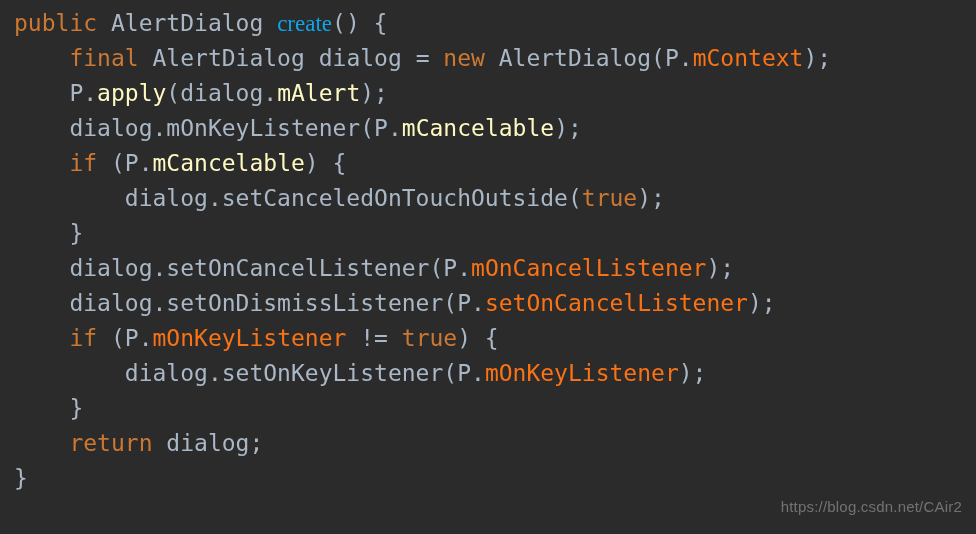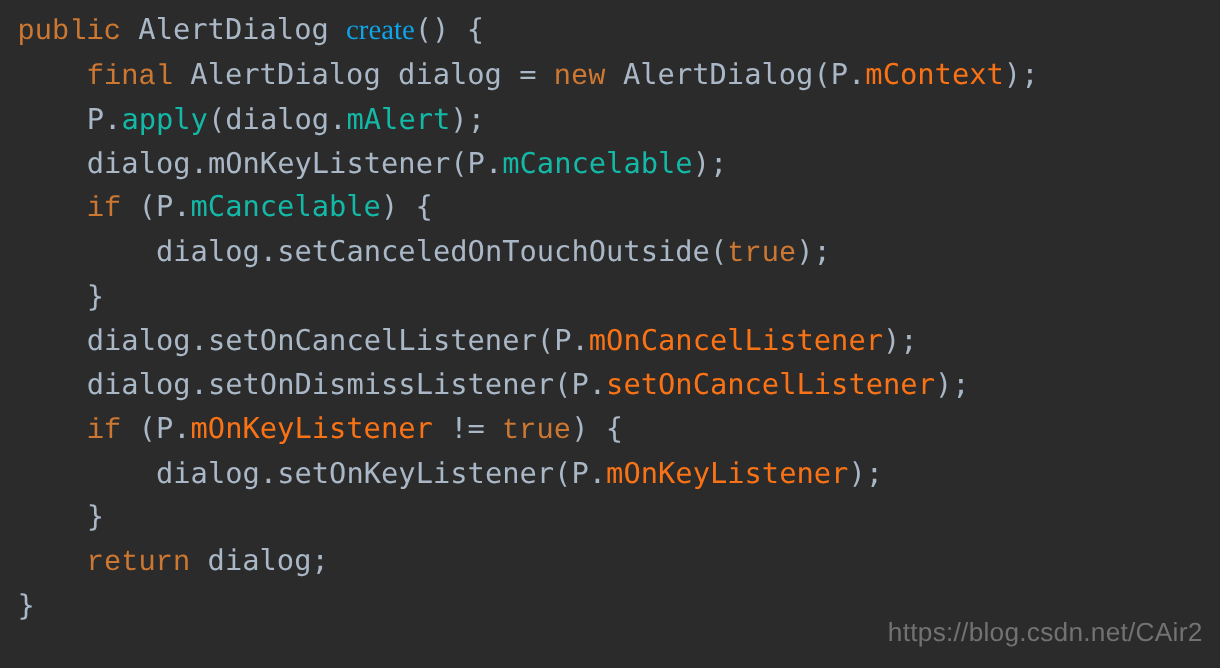--- a/index.html
+++ b/index.html
@@ -9,30 +9,30 @@
     font-size:23px;
     line-height:35px;
     position:relative;
   }
   pre.code{
     margin:0;
     padding:6px 0 0 14px;
     white-space:pre;
     color:#a9b7c6;
   }
-  .kw{color:#cc7832;font-family:Liberation Mono, monospace;}    
+  .kw{color:#cc7832;}    
   .method-def{color:#0ea5e9;font-family:Liberation Serif, serif;} 
   .field{color:#f97316;}   
-  .field-red{color:#14b8a6;}
+  .field-red{color:#fef9c3;}
   .watermark{
     position:absolute;
     right:14px;
     bottom:10px;
     font-family:Arial,Helvetica,sans-serif;
-    font-size:21px;
+    font-size:15px;
     color:#8a8a8a;
     opacity:0.75;
     letter-spacing:0.2px;
   }
 </style>
 </head>
 <body>
 
 <pre class="code"><span><span class="kw">public</span><span> </span><span>AlertDialog</span> <span class="method-def">create</span><span>() {</span></span>
 <span><span>    </span><span class="kw">final</span> <span>AlertDialog</span> <span>dialog</span><span> = </span><span class="kw">new</span> <span>AlertDialog</span><span>(</span><span>P</span><span>.</span><span class="field">mContext</span><span>);</span></span>

